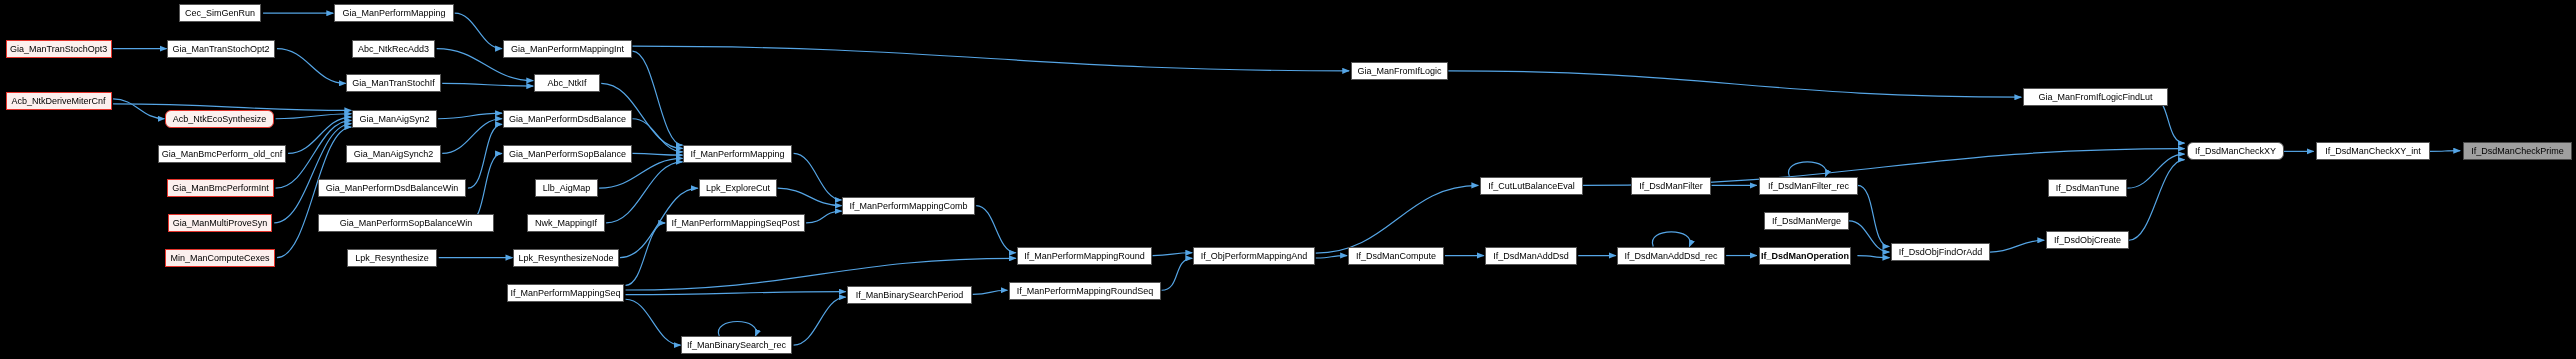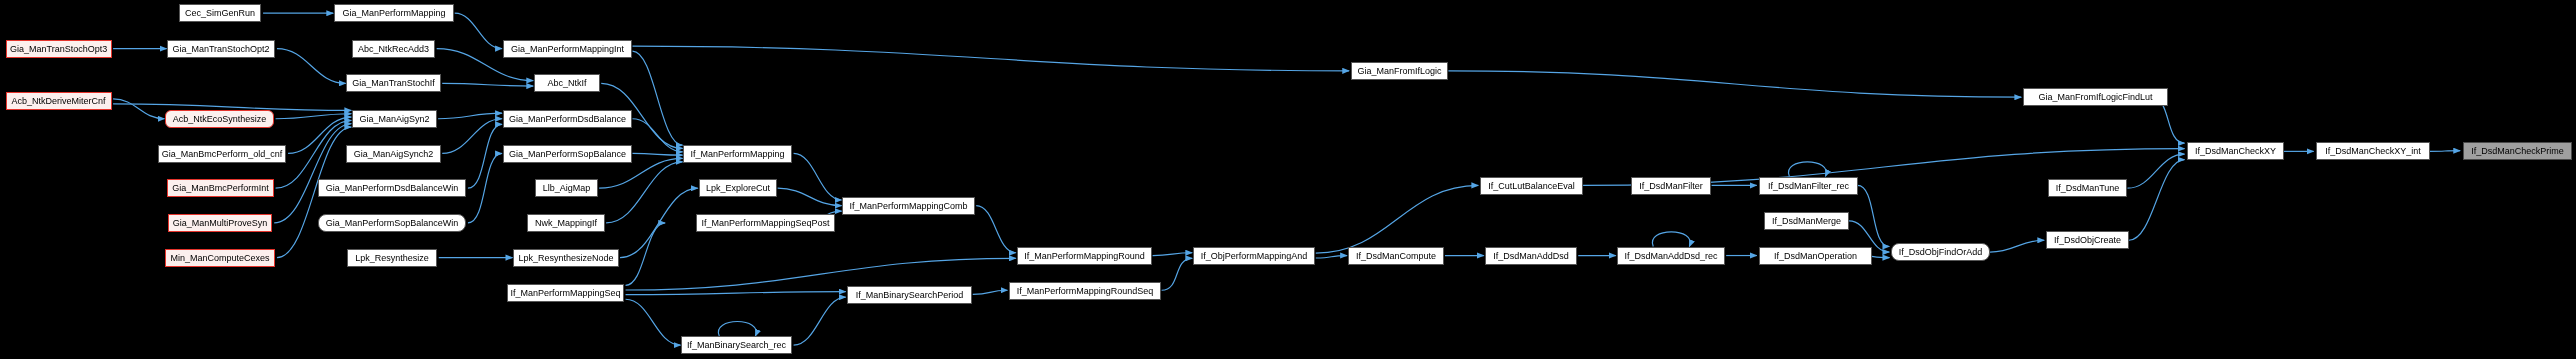--- a/index.html
+++ b/index.html
@@ -89,49 +89,49 @@
     <div class="node default" style="left: 158px; top: 145px; width: 128px;">Gia_ManBmcPerform_old_cnf</div>
     <div class="node highlight" style="left: 167px; top: 179px; width: 107px;">Gia_ManBmcPerformInt</div>
     <div class="node highlight" style="left: 168px; top: 214px; width: 104px;">Gia_ManMultiProveSyn</div>
     <div class="node highlight" style="left: 165px; top: 249px; width: 110px;">Min_ManComputeCexes</div>
     <div class="node default" style="left: 334px; top: 4.2px; width: 120px;">Gia_ManPerformMapping</div>
     <div class="node default" style="left: 352px; top: 40px; width: 83px;">Abc_NtkRecAdd3</div>
     <div class="node default" style="left: 346px; top: 74px; width: 95px;">Gia_ManTranStochIf</div>
     <div class="node default" style="left: 352px; top: 110px; width: 85px;">Gia_ManAigSyn2</div>
     <div class="node default" style="left: 346px; top: 145px; width: 95px;">Gia_ManAigSynch2</div>
     <div class="node default" style="left: 318px; top: 179px; width: 148px;">Gia_ManPerformDsdBalanceWin</div>
-    <div class="node default" style="left: 318px; top: 214px; width: 148px; border-radius: 8px;">Gia_ManPerformSopBalanceWin</div>
+    <div class="node default" style="left: 318px; top: 214px; width: 176px;">Gia_ManPerformSopBalanceWin</div>
     <div class="node default" style="left: 347px; top: 249px; width: 90px;">Lpk_Resynthesize</div>
     <div class="node default" style="left: 503px; top: 40px; width: 129px;">Gia_ManPerformMappingInt</div>
     <div class="node default" style="left: 534px; top: 74px; width: 66px;">Abc_NtkIf</div>
     <div class="node default" style="left: 503px; top: 110px; width: 129px;">Gia_ManPerformDsdBalance</div>
     <div class="node default" style="left: 503px; top: 145px; width: 129px;">Gia_ManPerformSopBalance</div>
     <div class="node default" style="left: 535px; top: 179px; width: 63px;">Llb_AigMap</div>
     <div class="node default" style="left: 527px; top: 214px; width: 78px;">Nwk_MappingIf</div>
     <div class="node default" style="left: 513px; top: 249px; width: 106px;">Lpk_ResynthesizeNode</div>
     <div class="node default" style="left: 507px; top: 284px; width: 117px;">If_ManPerformMappingSeq</div>
     <div class="node default" style="left: 683px; top: 145px; width: 109px;">If_ManPerformMapping</div>
     <div class="node default" style="left: 699px; top: 179px; width: 78px;">Lpk_ExploreCut</div>
-    <div class="node default" style="left: 666px; top: 214px; width: 139px; margin-left: 30px;">If_ManPerformMappingSeqPost</div>
+    <div class="node default" style="left: 666px; top: 214px; width: 139px;">If_ManPerformMappingSeqPost</div>
     <div class="node default" style="left: 681px; top: 336px; width: 111px;">If_ManBinarySearch_rec</div>
     <div class="node default" style="left: 842px; top: 197px; width: 133px;">If_ManPerformMappingComb</div>
     <div class="node default" style="left: 847px; top: 286px; width: 125px;">If_ManBinarySearchPeriod</div>
     <div class="node default" style="left: 1017px; top: 247px; width: 135px;">If_ManPerformMappingRound</div>
     <div class="node default" style="left: 1009px; top: 282px; width: 152px;">If_ManPerformMappingRoundSeq</div>
     <div class="node default" style="left: 1193px; top: 247px; width: 122px;">If_ObjPerformMappingAnd</div>
     <div class="node default" style="left: 1348px; top: 247px; width: 96px;">If_DsdManCompute</div>
     <div class="node default" style="left: 1351px; top: 62px; width: 97px;">Gia_ManFromIfLogic</div>
     <div class="node default" style="left: 1480px; top: 177px; width: 103px;">If_CutLutBalanceEval</div>
     <div class="node default" style="left: 1485px; top: 247px; width: 92px; text-align: center;">If_DsdManAddDsd</div>
     <div class="node default" style="left: 1631px; top: 177px; width: 80px;">If_DsdManFilter</div>
     <div class="node default" style="left: 1617px; top: 247px; width: 108px;">If_DsdManAddDsd_rec</div>
     <div class="node default" style="left: 1759px; top: 177px; width: 99px;">If_DsdManFilter_rec</div>
     <div class="node default" style="left: 1764px; top: 212px; width: 85px;">If_DsdManMerge</div>
-    <div class="node default" style="left: 1759px; top: 247px; width: 113px;">If_DsdManOperation</div>
-    <div class="node default" style="left: 1891px; top: 243px; width: 99px; border-radius: 8px;">If_DsdObjFindOrAdd</div>
+    <div class="node default" style="left: 1759px; top: 247px; width: 92px; font-weight: bold;">If_DsdManOperation</div>
+    <div class="node default" style="left: 1891px; top: 243px; width: 99px;">If_DsdObjFindOrAdd</div>
     <div class="node default" style="left: 2023px; top: 88px; width: 145px;">Gia_ManFromIfLogicFindLut</div>
     <div class="node default" style="left: 2048px; top: 179px; width: 79px;">If_DsdManTune</div>
     <div class="node default" style="left: 2046px; top: 231px; width: 83px;">If_DsdObjCreate</div>
-    <div class="node default" style="left: 2187px; top: 142px; width: 97px;">If_DsdManCheckXY</div>
+    <div class="node default" style="left: 2187px; top: 142px; width: 97px; border-radius: 6px;">If_DsdManCheckXY</div>
     <div class="node default" style="left: 2316px; top: 142px; width: 114px;">If_DsdManCheckXY_int</div>
     <div class="node current" style="left: 2463px; top: 142px; width: 109px;">If_DsdManCheckPrime</div>
   </div>
 
 
 </body></html>

